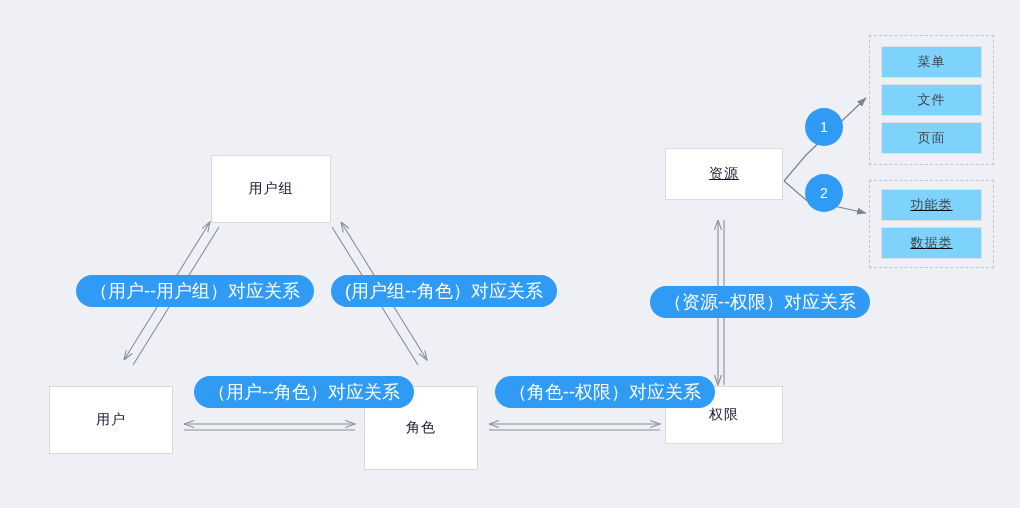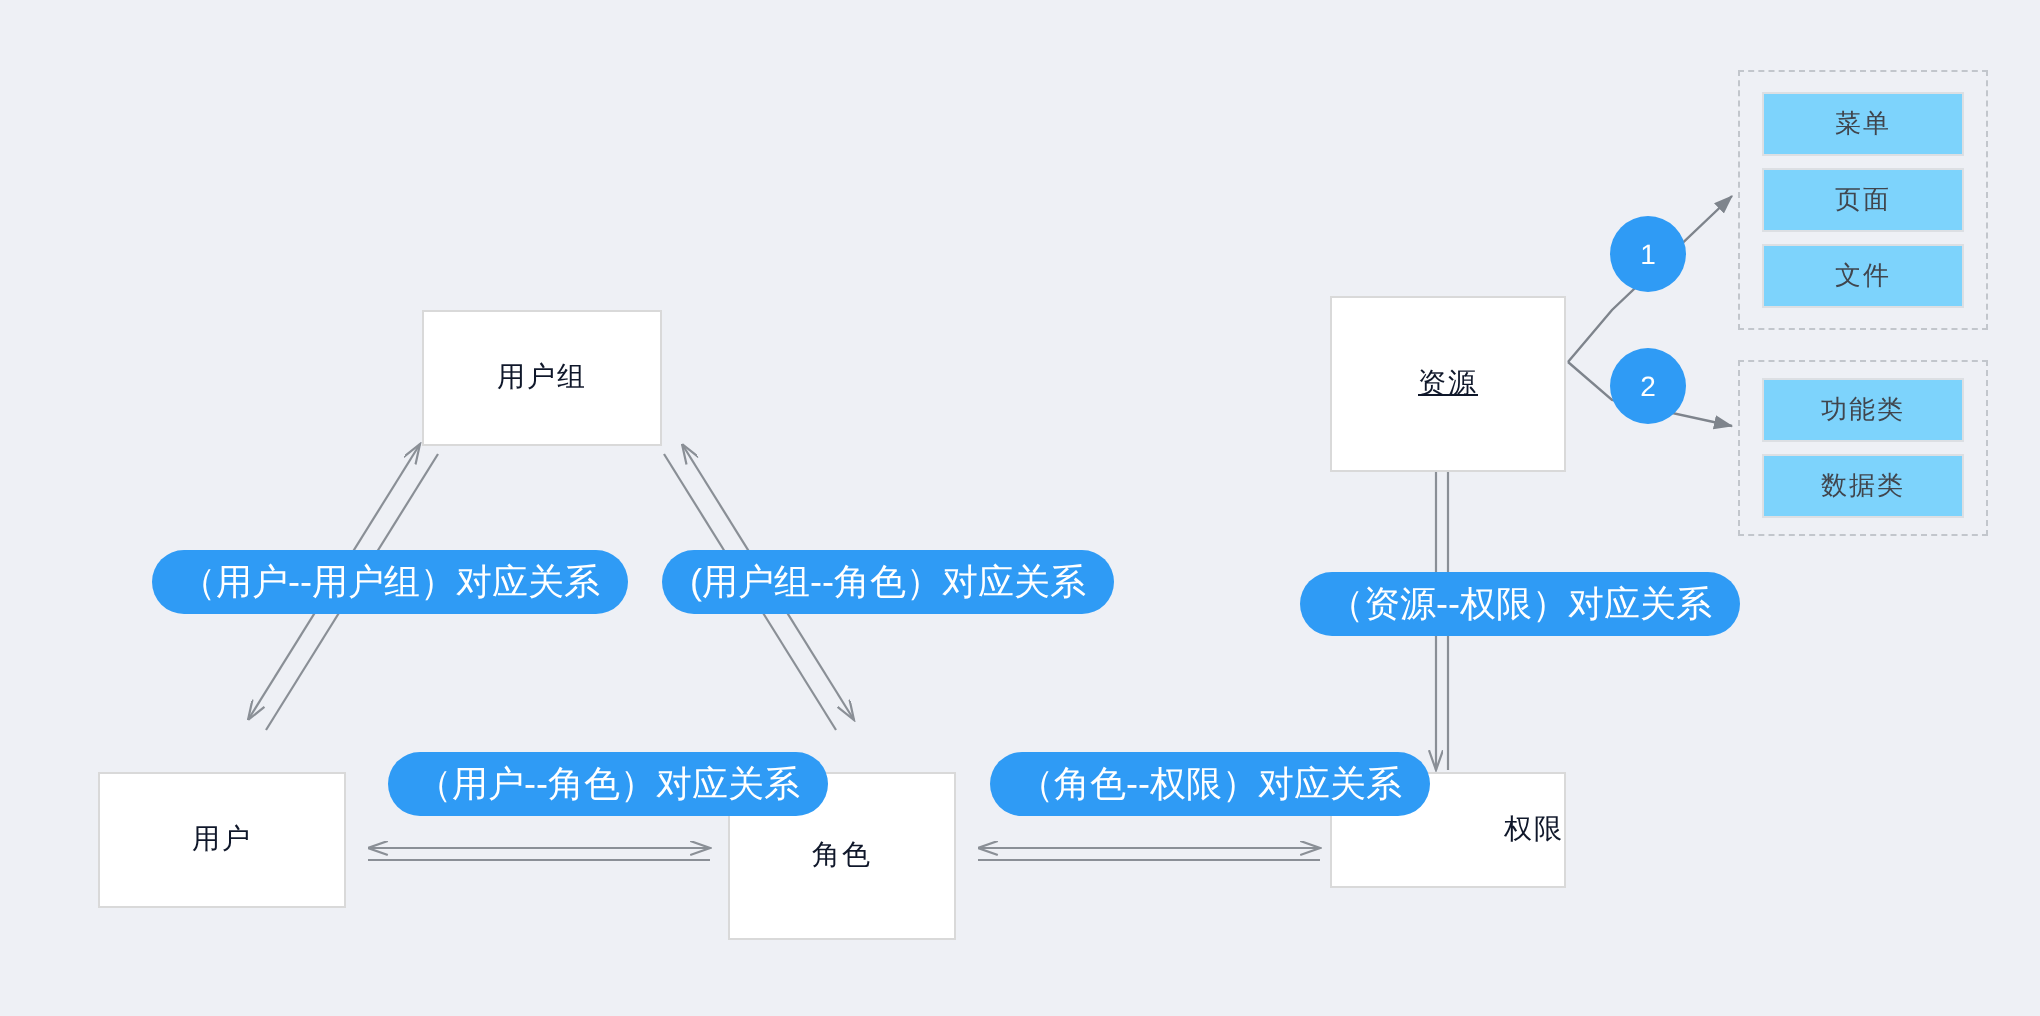--- a/index.html
+++ b/index.html
@@ -151,41 +151,41 @@
   </div>
 
   <div class="node" style="left:49px; top:386px; width:124px; height:68px;">
     <span>用户</span>
   </div>
 
   <div class="node" style="left:364px; top:386px; width:114px; height:84px;">
     <span>角色</span>
   </div>
 
-  <div class="node" style="left:665px; top:386px; width:118px; height:58px;justify-content:flex-end;">
+  <div class="node" style="left:665px; top:386px; width:118px; height:58px;">
     <span>权限</span>
   </div>
 
-  <div class="node" style="left:665px; top:148px; width:118px; height:88px;text-decoration:underline;">
+  <div class="node" style="left:665px; top:148px; width:118px; height:52px;text-decoration:underline;">
     <span>资源</span>
   </div>
 
   <div class="group" style="left:869px; top:35px; width:125px; height:130px;">
     <div class="group-item">
       <span>菜单</span>
     </div>
     <div class="group-item">
+      <span>文件</span>
+    </div>
+    <div class="group-item">
       <span>页面</span>
     </div>
-    <div class="group-item">
-      <span>文件</span>
-    </div>
-  </div>
-
-  <div class="group" style="left:869px; top:180px; width:125px; height:88px;">
+  </div>
+
+  <div class="group" style="left:869px; top:180px; width:125px; height:88px;text-decoration:underline;">
     <div class="group-item">
       <span>功能类</span>
     </div>
     <div class="group-item">
       <span>数据类</span>
     </div>
   </div>
 
   <div class="badge" style="left:805px; top:108px;">
     <span>1</span>

